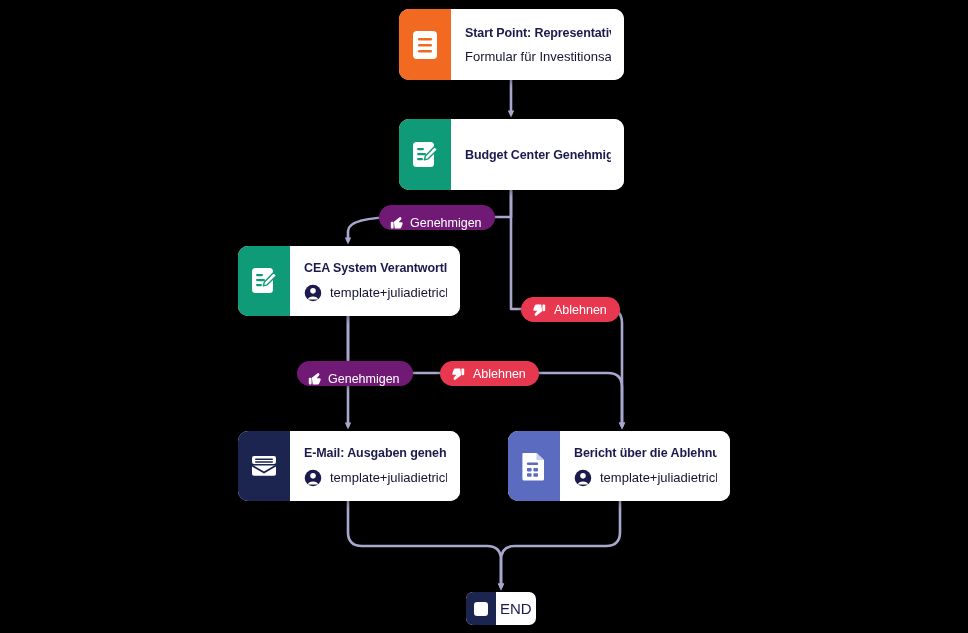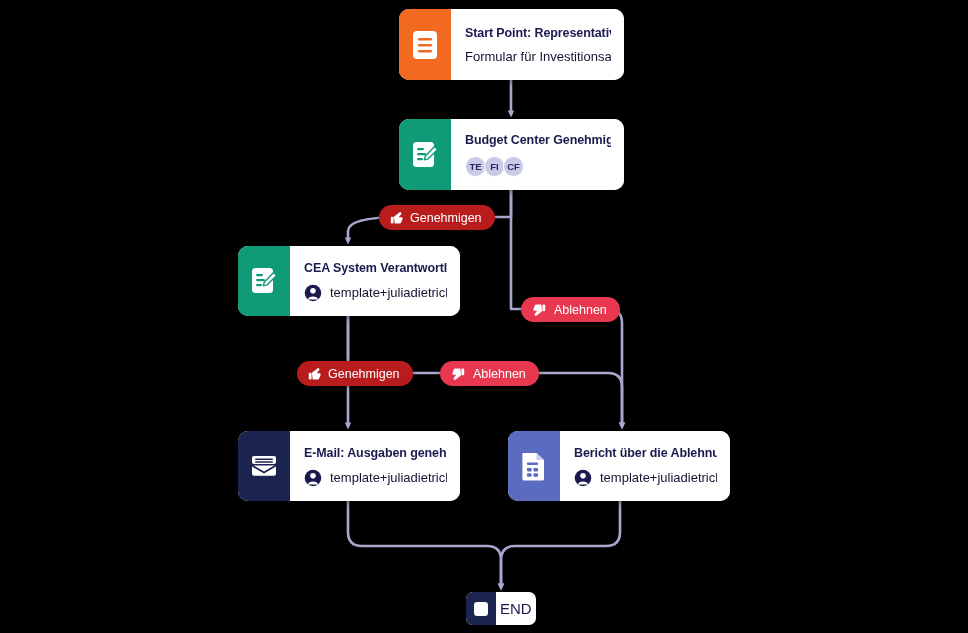--- a/index.html
+++ b/index.html
@@ -115,21 +115,21 @@
     gap: 6px;
     height: 25px;
     padding: 0 13px 0 11px;
     border-radius: 13px;
     color: #ffffff;
     font-size: 12.5px;
     font-weight: normal;
     white-space: nowrap;
     box-shadow: 0 1px 4px rgba(0,0,0,0.4);
   }
-  .pill.approve { background: #b91c1c; }
+  .pill.approve { background: #701a75; align-items: flex-end; }
   .pill.reject  { background: #e8384f; gap: 8px; }
   .pill-icon { width: 14px; height: 14px; flex: 0 0 auto; }
 
   
   .end-node {
     position: absolute;
     display: flex;
     align-items: stretch;
     background: #ffffff;
     border-radius: 7px;
@@ -208,25 +208,20 @@
       <svg width="28" height="30" viewBox="0 0 28 30" xmlns="http://www.w3.org/2000/svg">
         <rect x="2" y="2" width="21" height="25" rx="3.5" fill="#ffffff"></rect>
         <rect x="6" y="8" width="7" height="2.2" rx="1.1" fill="#0f9b77"></rect>
         <rect x="6" y="13" width="9" height="2.2" rx="1.1" fill="#0f9b77"></rect>
         <rect x="6" y="18" width="6" height="2.2" rx="1.1" fill="#0f9b77"></rect>
         <path d="M23.6,6.4 L26.6,9.4 L17.2,18.8 L13.3,19.9 L14.4,16.0 Z" fill="#ffffff" stroke="#0f9b77" stroke-width="1.4" stroke-linejoin="round"></path>
       </svg>
     </div>
     <div class="node-body">
       <div class="node-title">Budget Center Genehmigun...</div>
-      <div class="avatar-group">
-        <div class="avatar-badge">TE</div>
-        <div class="avatar-badge">FI</div>
-        <div class="avatar-badge">CF</div>
-      </div>
     </div>
   </div>
 
   <div class="node" style="left:238px; top:246px; width:222px; height:70px;">
     <div class="node-icon" style="background:#0f9b77;">
       <svg width="28" height="30" viewBox="0 0 28 30" xmlns="http://www.w3.org/2000/svg">
         <rect x="2" y="2" width="21" height="25" rx="3.5" fill="#ffffff"></rect>
         <rect x="6" y="8" width="7" height="2.2" rx="1.1" fill="#0f9b77"></rect>
         <rect x="6" y="13" width="9" height="2.2" rx="1.1" fill="#0f9b77"></rect>
         <rect x="6" y="18" width="6" height="2.2" rx="1.1" fill="#0f9b77"></rect>

